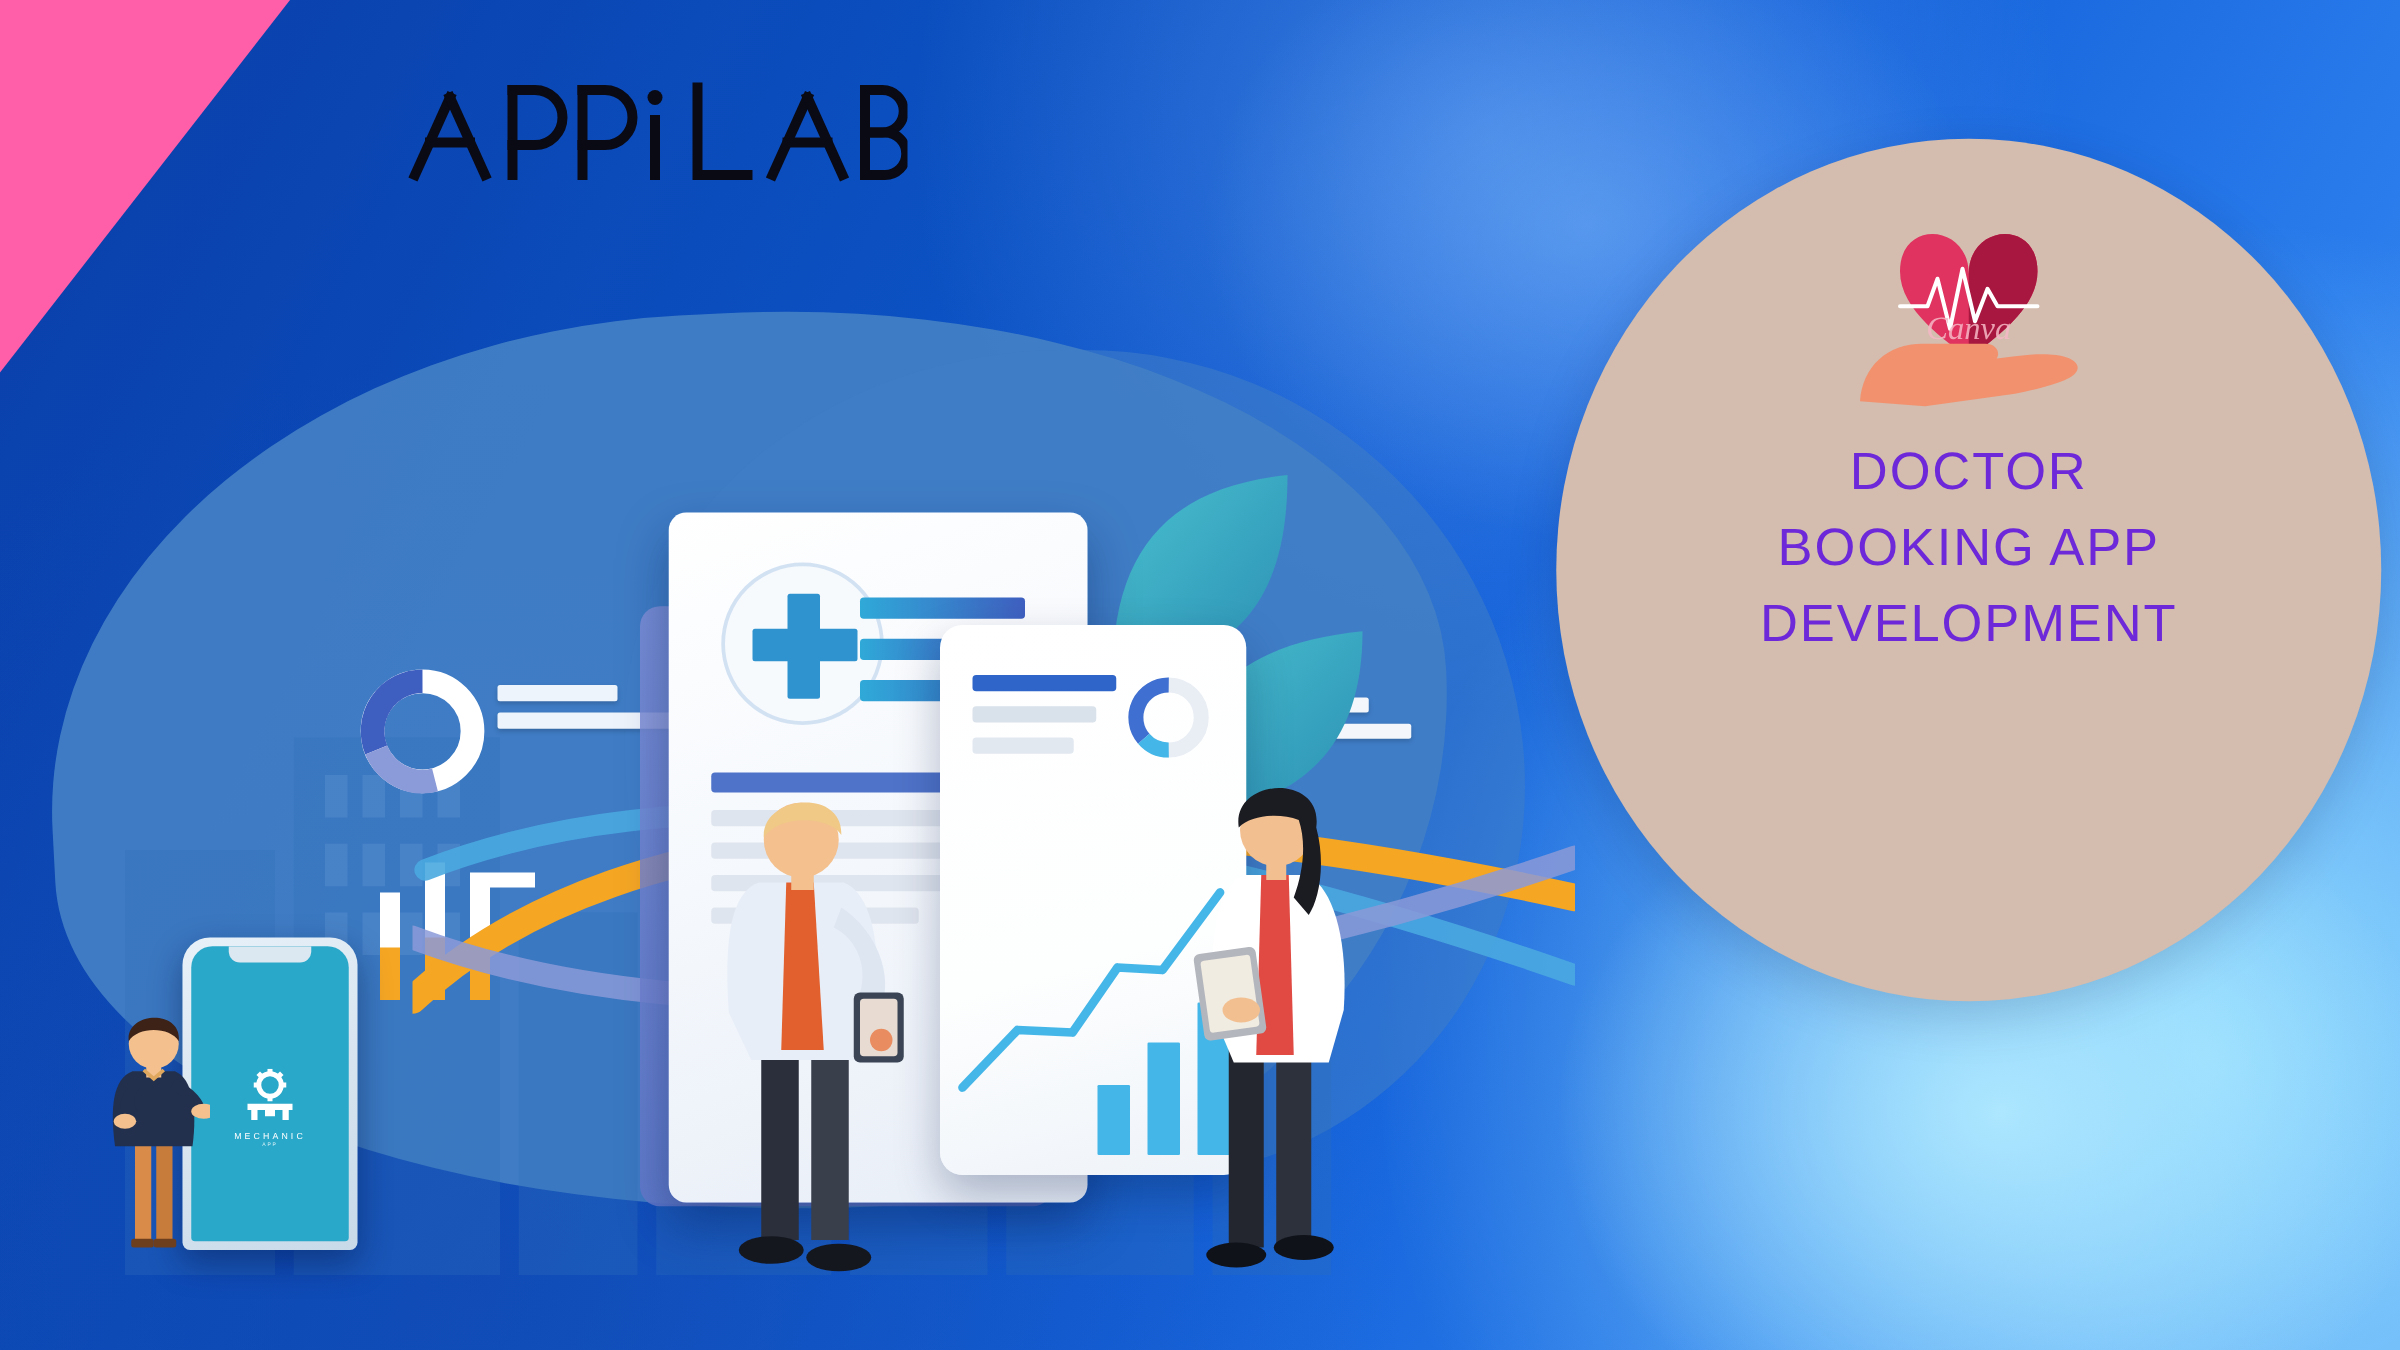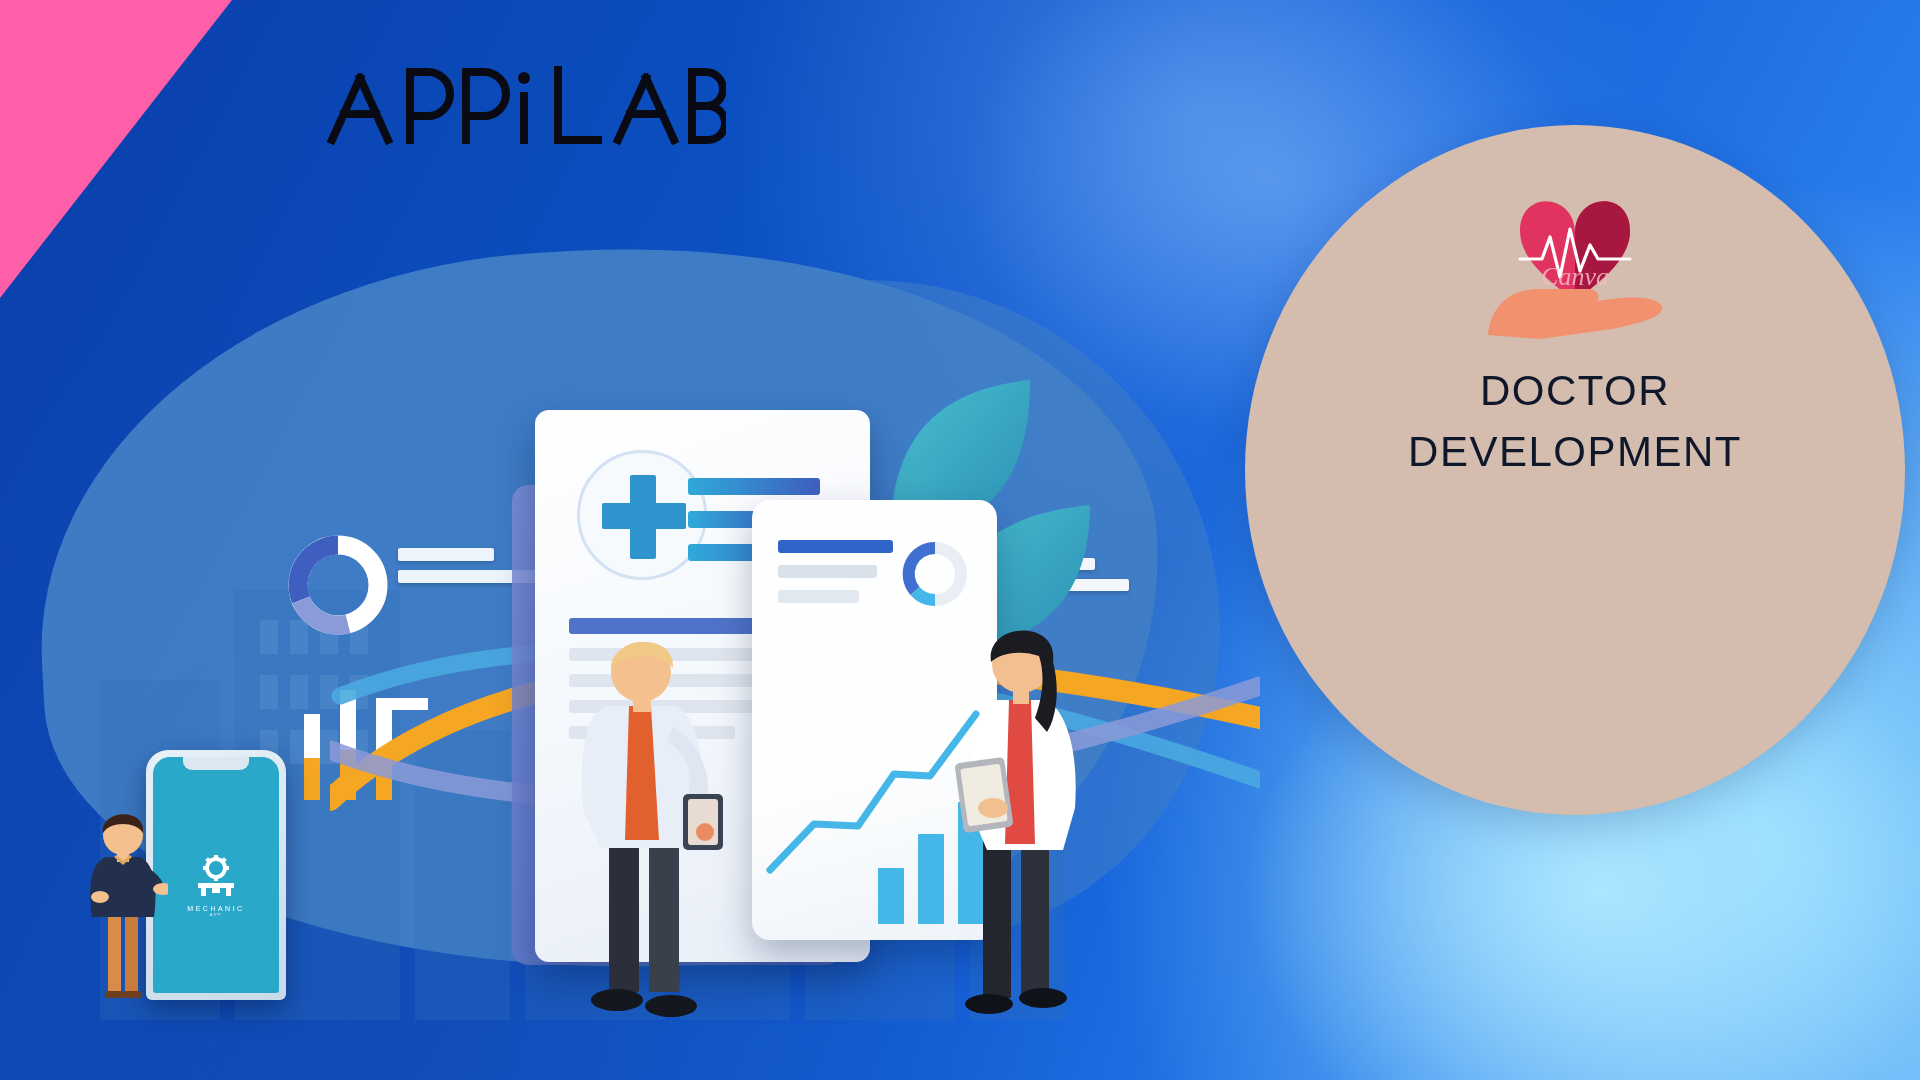--- a/index.html
+++ b/index.html
@@ -121,28 +121,28 @@
   .phone-logo .ml{font-size:7px;letter-spacing:2.5px;color:#ffffff;margin-top:4px;}
   .phone-logo .sub{font-size:4px;letter-spacing:1.5px;color:#d8f2f8;}
 
   
   .person-m{position:absolute;left:78px;top:805px;width:90px;height:195px;}
   .doc-left{position:absolute;left:555px;top:610px;width:180px;height:420px;}
   .doc-right{position:absolute;left:935px;top:600px;width:180px;height:435px;}
 
   
   .circle-card{
-    position:absolute;left:1245px;top:125px;width:660px;height:690px;
+    position:absolute;left:1245px;top:111px;width:660px;height:690px;
     background:#d4bcae;border-radius:50%;
     display:flex;flex-direction:column;align-items:center;
     box-shadow:0 12px 40px rgba(0,20,70,.18);
   }
   .hand-heart{margin-top:46px;width:190px;height:170px;}
   .circle-title{
-    margin-top:20px;text-align:center;color:#0f172a;
+    margin-top:20px;text-align:center;color:#6d28d9;
     font-size:42px;line-height:1.45;letter-spacing:1.5px;font-weight:400;
     font-family:"Liberation Sans", sans-serif;
     text-transform:uppercase;
   }
   .circle-title span{display:block;}
 </style>
 </head>
 <body>
 
 <div id="stage">
@@ -379,17 +379,18 @@
     <svg class="hand-heart" viewBox="0 0 190 170">
       <path d="M95 62 C 95 22, 40 18, 40 60 C 40 92, 78 116, 95 130 C 112 116, 150 92, 150 60 C 150 18, 95 22, 95 62 Z" fill="#e0335f"></path>
       <path d="M95 62 C 95 22, 150 18, 150 60 C 150 92, 112 116, 95 130 Z" fill="#a8173f"></path>
       <polyline points="40,88 62,88 70,66 80,106 90,58 100,100 110,74 118,88 150,88" fill="none" stroke="#ffffff" stroke-width="3.2" stroke-linejoin="round" stroke-linecap="round"></polyline>
       <text x="95" y="114" font-family="Liberation Serif, serif" font-style="italic" font-size="26" fill="#f6b8c6" text-anchor="middle" opacity=".85">Canva</text>
       <path d="M8 164 C 10 136, 30 118, 58 118 L 108 118 C 122 118, 122 134, 108 134 L 84 134
                L 132 128 C 162 124, 180 128, 182 136 C 184 146, 160 152, 132 158 L 60 168 Z" fill="#f2916e"></path>
     </svg>
     <div class="circle-title">
       <span>DOCTOR</span>
+      <span>BOOKING APP</span>
       <span>DEVELOPMENT</span>
     </div>
   </div>
 
 </div>
 
 </body></html>

